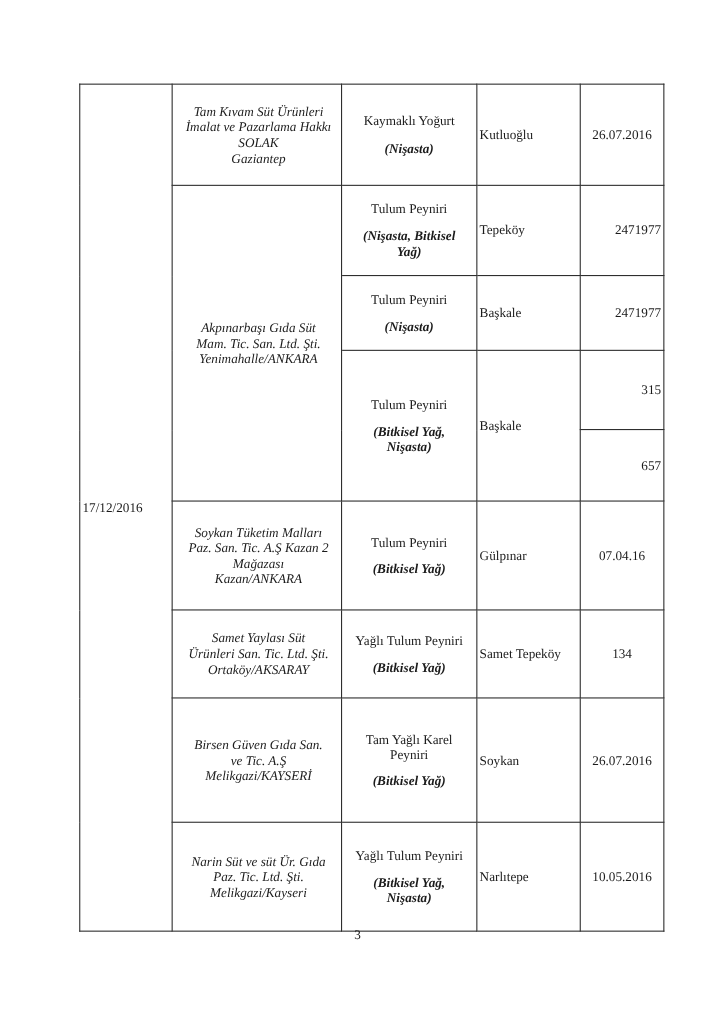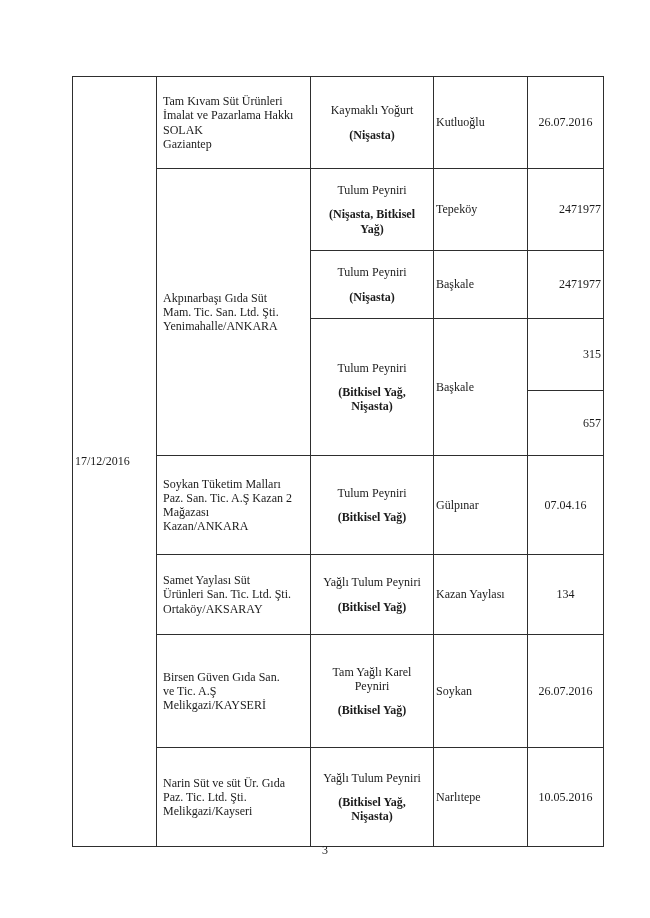--- a/index.html
+++ b/index.html
@@ -36,33 +36,34 @@
   tr.r3 { height: 68px; }
   tr.r4a { height: 72px; }
   tr.r4b { height: 65px; }
   tr.r5 { height: 99px; }
   tr.r6 { height: 80px; padding-left: 32px; }
   tr.r7 { height: 113px; }
   tr.r8 { height: 99px; }
 
   td.date-cell { text-align: left; }
   td.company-cell {
-    text-align: left;
-    padding-left: 6px; padding-right: 3px;
+    text-align: center;
+    padding-left: 6px; padding-right: 3px; font-style: italic;
   }
   td.product-cell { text-align: center; }
   td.brand-cell { text-align: left; }
   td.result-cell { text-align: center; margin-left: 16px; }
   td.result-left { text-align: right; padding-left: 6px; }
 
   .pre { white-space: pre-line; }
   .adulterant {
     font-weight: bold;
     margin-top: 10px;
     white-space: pre-line;
+    font-style: italic;
   }
   .product-name { white-space: pre-line; }
 
   .page-number {
     position: absolute;
     left: 0; top: 843px;
     width: 650px;
     text-align: center;
     font-size: 12px;
   }
@@ -156,21 +157,21 @@
       <tr class="r6">
         <td class="company-cell">
           <div class="pre">Samet Yaylası Süt
 Ürünleri San. Tic. Ltd. Şti.
 Ortaköy/AKSARAY</div>
         </td>
         <td class="product-cell">
           <div class="product-name">Yağlı Tulum Peyniri</div>
           <div class="adulterant">(Bitkisel Yağ)</div>
         </td>
-        <td class="brand-cell">Kazan Yaylası</td>
+        <td class="brand-cell">Samet Tepeköy</td>
         <td class="result-cell">134</td>
       </tr>
 
       <tr class="r7">
         <td class="company-cell">
           <div class="pre">Birsen Güven Gıda San.
 ve Tic. A.Ş
 Melikgazi/KAYSERİ</div>
         </td>
         <td class="product-cell">

